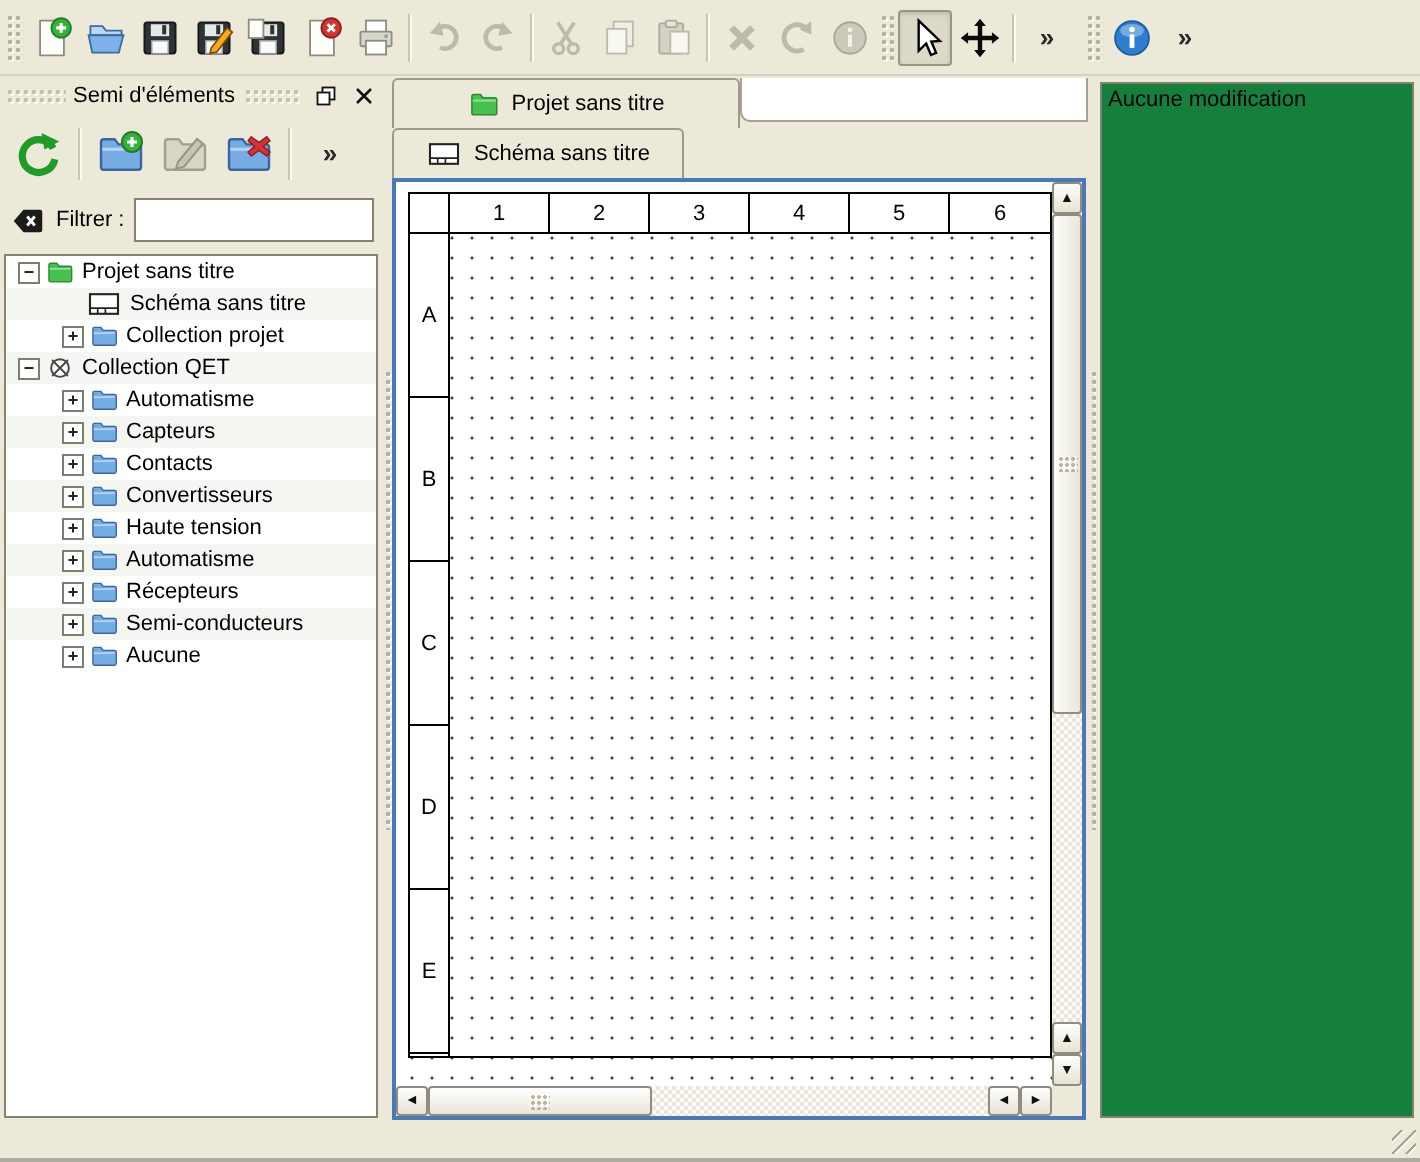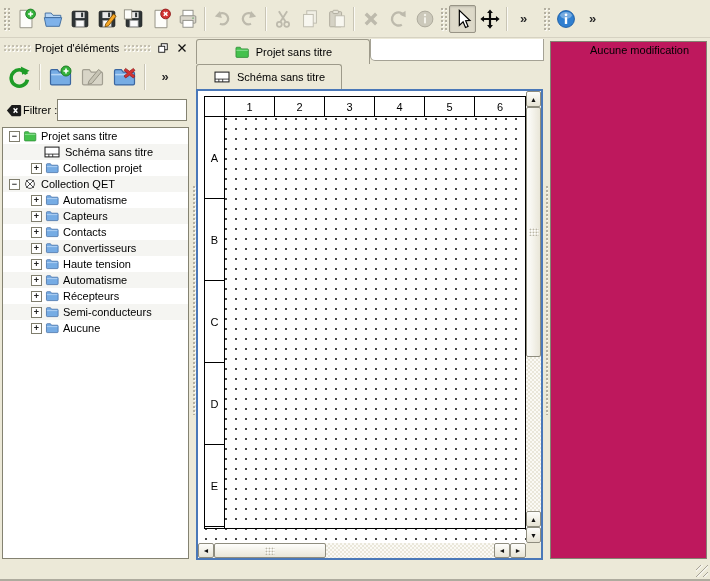--- a/index.html
+++ b/index.html
@@ -49,21 +49,21 @@
     background:transparent;border:none;padding:0;}
   .dock-btn svg{width:12px;height:12px;display:block;}
 
   
   #ep-toolbar{height:38px;display:flex;align-items:center;padding-left:3px;flex:0 0 auto;}
   .ep-btn{width:32px;height:32px;display:flex;align-items:center;justify-content:center;
     border:none;background:transparent;padding:0;}
   .ep-btn .ticon{width:24px;height:24px;display:block;}
   .ep-btn .ticon svg{width:100%;height:100%;display:block;}
   .ep-sep{width:1px;height:26px;background:#c9c5b5;margin:0 4px;box-shadow:1px 0 0 #fbfaf5;}
-  #filter-row{height:28px;display:flex;align-items:center;padding:0 5px;flex:0 0 auto;}
+  #filter-row{height:28px;display:flex;align-items:center;padding:0 5px;gap:5px;flex:0 0 auto;}
   #filter-row .ficon{width:18px;height:15px;}
   #filter-row .ficon svg{width:100%;height:100%;display:block;}
   #filter-input{flex:1;height:18px;border:1px solid #848271;background:#fff;font:11px "Liberation Sans",sans-serif;padding:1px 3px;min-width:0;}
   #tree-frame{flex:1;margin:3px 3px 3px 2px;border:1px solid #848271;background:#fff;overflow:hidden;min-height:0;}
   .tree-row{height:16px;display:flex;align-items:center;white-space:nowrap;overflow:hidden;}
   .tree-row.alt{background:#f5f5f2;}
   .t-indent{flex:0 0 auto;height:16px;}
   .expander{flex:0 0 auto;width:9px;height:9px;border:1px solid #7f7d6d;background:#fff;margin:0 3px 0 0;
     display:flex;align-items:center;justify-content:center;font-size:9px;line-height:7px;font-weight:bold;color:#222;}
   .exp-spacer{flex:0 0 12px;}
@@ -120,21 +120,21 @@
     background:linear-gradient(#fefefc,#e9e6d8);border:1px solid #8f8d7f;border-radius:2px;
     display:flex;align-items:center;justify-content:center;}
   .grip{width:10px;height:8px;
     background-image:radial-gradient(#b9b5a6 .9px,transparent 1.05px),radial-gradient(#fff .9px,transparent 1.05px);
     background-size:3px 3px;background-position:0 0,1px 1px;}
   #sb-corner{grid-column:2;grid-row:2;background:#ece9d8;}
   .arr-up::after{content:"▲";} .arr-down::after{content:"▼";}
   .arr-left::after{content:"◄";} .arr-right::after{content:"►";}
 
   
-  #undo-frame{flex:1;margin:3px 3px 3px 2px;border:1px solid #848271;background:#be185d;overflow:hidden;min-height:0;padding-left:36px;}
+  #undo-frame{flex:1;margin:3px 3px 3px 2px;border:1px solid #848271;background:#15803d;overflow:hidden;min-height:0;}
   .undo-row{padding:2px 3px;white-space:nowrap;}
 
   
   #statusbar{height:19px;flex:0 0 19px;background:#ece9d8;position:relative;border-bottom:2px solid #aeab9e;box-sizing:border-box;}
   #sizegrip{position:absolute;right:2px;bottom:2px;width:12px;height:12px;
     background:repeating-linear-gradient(135deg,transparent 0 3px,#a7a396 3px 4px,#f4f2ea 4px 5px);}
 </style>
 </head>
 <body>
 
@@ -324,21 +324,21 @@
           <span class="chev"></span>
         </button>
       </span>
   </div>
 
   <div id="mainrow">
 
     <div id="left-dock">
       <div class="dock-title">
         <span class="tex"></span>
-        <span class="ttl">Projet d'éléments</span>
+        <span class="ttl">Semi d'éléments</span>
         <span class="tex"></span>
         <button class="dock-btn">
             <svg viewBox="0 0 24 24">
               <rect x="8.5" y="3.5" width="12" height="12" fill="#fff" stroke="#111" stroke-width="1.8"></rect>
               <rect x="3.5" y="8.5" width="12" height="12" fill="#fff" stroke="#111" stroke-width="1.8"></rect>
             </svg>
           </button>
         <button class="dock-btn">
             <svg viewBox="0 0 24 24">
               <path d="M5 5 L19 19 M19 5 L5 19" stroke="#111" stroke-width="2.6" fill="none"></path>

